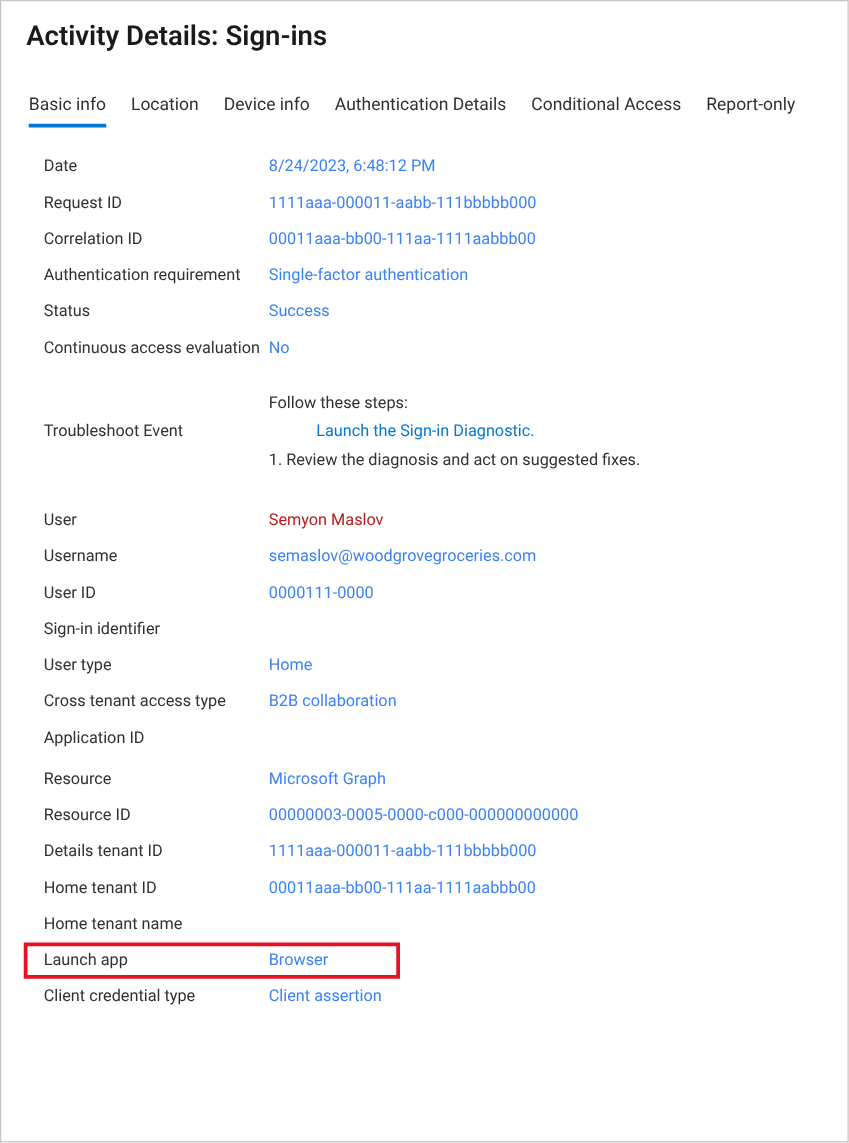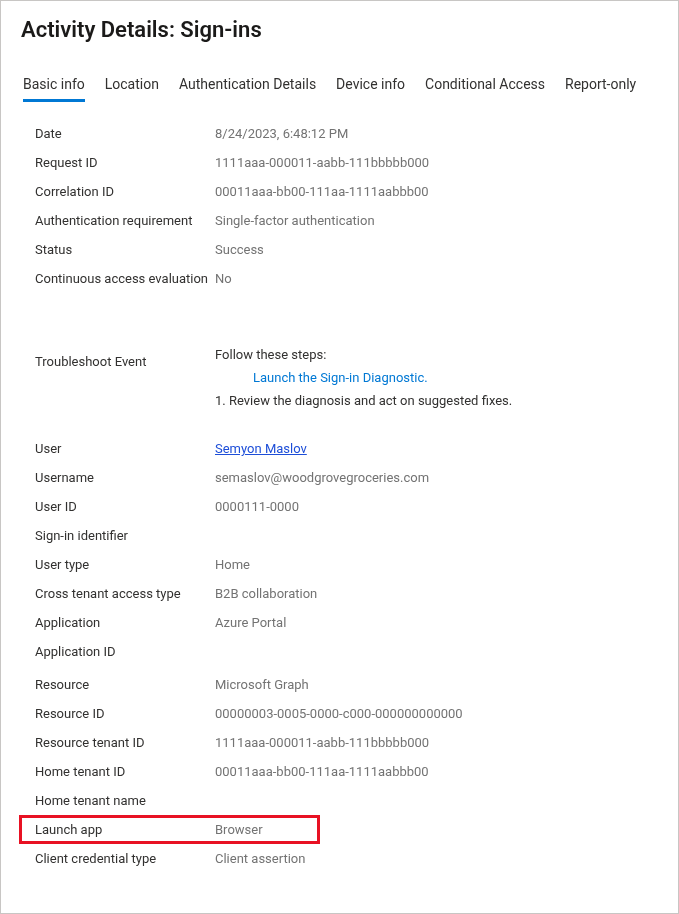--- a/index.html
+++ b/index.html
@@ -57,43 +57,41 @@
       align-items: flex-start;
       padding: 7px 0;
       font-size: 13px;
     }
     .row .label {
       width: 180px;
       flex-shrink: 0;
       color: #323130;
     }
     .row .value {
-      color: #737373;
+      color: #3b82f6;
     }
     .row .value.link {
-      color: #1d4ed8;
+      color: #b91c1c;
       cursor: pointer;
-      text-decoration: underline;
     }
     .troubleshoot-row {
       display: flex;
       align-items: center;
       padding: 4px 0 8px 0;
     }
     .troubleshoot-row .label {
       width: 180px;
       flex-shrink: 0;
       color: #323130;
     }
     .troubleshoot-content {
       flex: 1;
     }
     .troubleshoot-lead {
       margin-bottom: 8px;
-      margin-top: 32px;
     }
     .launch-link {
       color: #0078d4;
       cursor: pointer;
       padding-left: 38px;
       display: block;
       margin-bottom: 8px;
     }
     .review-step {
       display: block;
@@ -119,22 +117,22 @@
     }
   </style>
 </head>
 <body>
 
 <div class="panel-title">Activity Details: Sign-ins</div>
 
 <div class="tabs">
   <div class="tab active">Basic info</div>
   <div class="tab">Location</div>
+  <div class="tab">Device info</div>
   <div class="tab">Authentication Details</div>
-  <div class="tab">Device info</div>
   <div class="tab">Conditional Access</div>
   <div class="tab">Report-only</div>
 </div>
 
 <div class="content">
 
   <div class="row">
     <div class="label">Date</div>
     <div class="value">8/24/2023, 6:48:12 PM</div>
   </div>
@@ -200,44 +198,40 @@
   <div class="row">
     <div class="label">User type</div>
     <div class="value">Home</div>
   </div>
 
   <div class="row">
     <div class="label">Cross tenant access type</div>
     <div class="value">B2B collaboration</div>
   </div>
 
-  <div class="row">
-    <div class="label">Application</div>
-    <div class="value">Azure Portal</div>
-  </div>
 
   <div class="row">
     <div class="label">Application ID</div>
     <div class="value"></div>
   </div>
 
   <div class="small-gap"></div>
 
   <div class="row">
     <div class="label">Resource</div>
     <div class="value">Microsoft Graph</div>
   </div>
 
   <div class="row">
     <div class="label">Resource ID</div>
     <div class="value">00000003-0005-0000-c000-000000000000</div>
   </div>
 
   <div class="row">
-    <div class="label">Resource tenant ID</div>
+    <div class="label">Details tenant ID</div>
     <div class="value">1111aaa-000011-aabb-111bbbbb000</div>
   </div>
 
   <div class="row">
     <div class="label">Home tenant ID</div>
     <div class="value">00011aaa-bb00-111aa-1111aabbb00</div>
   </div>
 
   <div class="row">
     <div class="label">Home tenant name</div>

